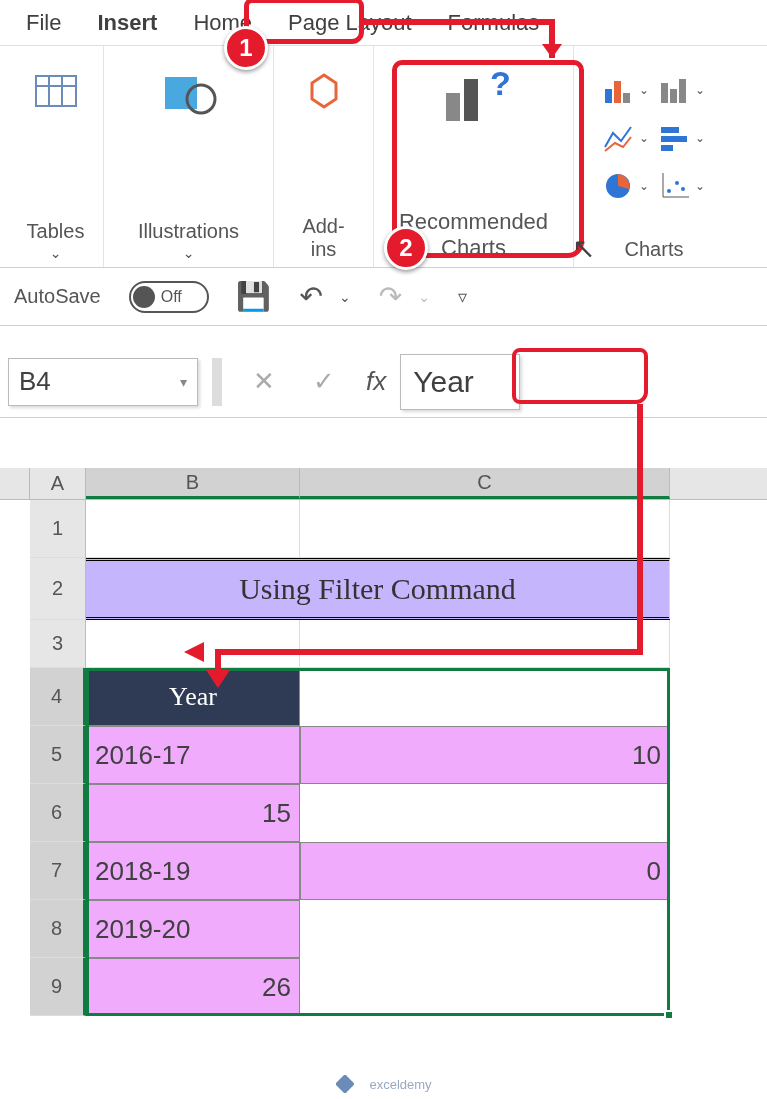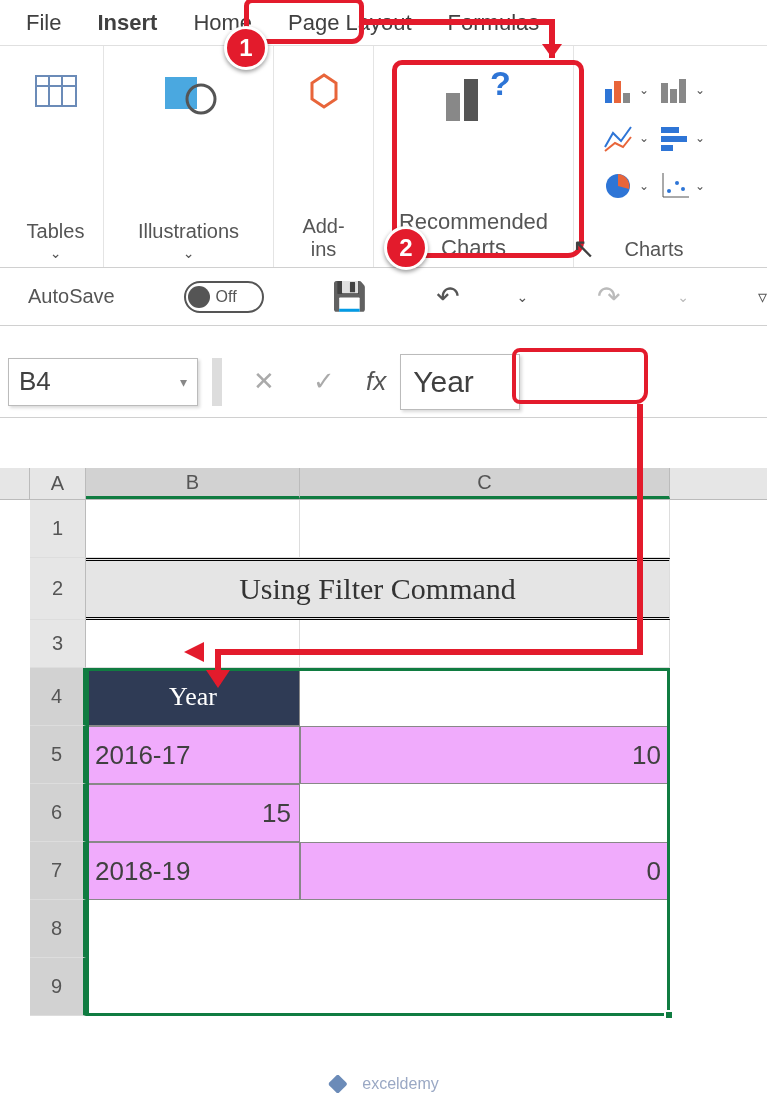--- a/index.html
+++ b/index.html
@@ -97,26 +97,25 @@
     align-items: center;
     justify-content: center;
     z-index: 10;
   }
 
   
   .qat {
     display: flex;
     align-items: center;
     height: 58px;
-    padding-left: 28px;
-    gap: 1px;
+    padding-left: 14px;
+    gap: 28px;
     font-size: 20px;
     color: #555;
     border-bottom: 1px solid #d0d0d0;
-    justify-content: space-between;
   }
   .autosave-toggle {
     display: inline-flex;
     align-items: center;
     width: 80px; height: 32px;
     border: 2px solid #555;
     border-radius: 16px;
     padding: 2px;
     font-size: 16px;
     gap: 6px;
@@ -197,21 +196,21 @@
     background: #e6e6e6;
     border-right: 1px solid #bbb !important;
     justify-content: center;
     font-size: 20px; color: #555;
   }
   .rownum.sel { background: #d2d2d2; border-right: 3px solid #107c41 !important; }
   .gutter { border:none !important; }
 
   .title-cell {
     grid-column: 3 / 5;
-    background: #e5e5e5;
+    background: #c4b5fd;
     border-top: 3px double #000 !important;
     border-bottom: 3px double #000 !important;
     justify-content: center;
     font-family: "Comic Sans MS", cursive;
     font-size: 30px;
     color: #333;
   }
 
   .tbl {
     position: relative;
@@ -252,21 +251,21 @@
 
   .cursor-arrow {
     position: absolute;
     font-size: 28px;
   }
 
   .watermark {
     position: absolute;
     left: 50%; transform: translateX(-50%);
     bottom: 6px;
-    font-size: 16px;
+    font-size: 13px;
     color: #9aa8c4;
     display: flex; align-items: center; gap: 16px;
   }
 </style>
 </head>
 <body>
 
 <div class="tabs">
   <div class="tab">File</div>
   <div class="tab active">Insert</div>
@@ -469,24 +468,26 @@
       </div>
       <div class="row">
         <div class="gutter"></div>
         <div class="rownum sel">7</div>
         <div class="cell">2018-19</div>
         <div class="cell num">0</div>
       </div>
       <div class="row">
         <div class="gutter"></div>
         <div class="rownum sel">8</div>
+        <div class="cell">2019-20</div>
       </div>
       <div class="row">
         <div class="gutter"></div>
         <div class="rownum sel">9</div>
+        <div class="cell num">26</div>
       </div>
 
       <div class="sel-outline" style="left:86px; top:0; width:584px; height:348px;"></div>
       <div class="sel-handle" style="left:664px; top:342px;"></div>
     </div>
   </div>
 
   <svg class="red-path" style="left:0; top:-80px;" width="767" height="380">
     <path d="M640 16 L640 264 L218 264 L218 296" fill="none" stroke="#e31b2c" stroke-width="6"></path>
     <polygon points="218,300 206,282 230,282" fill="#e31b2c"></polygon>

